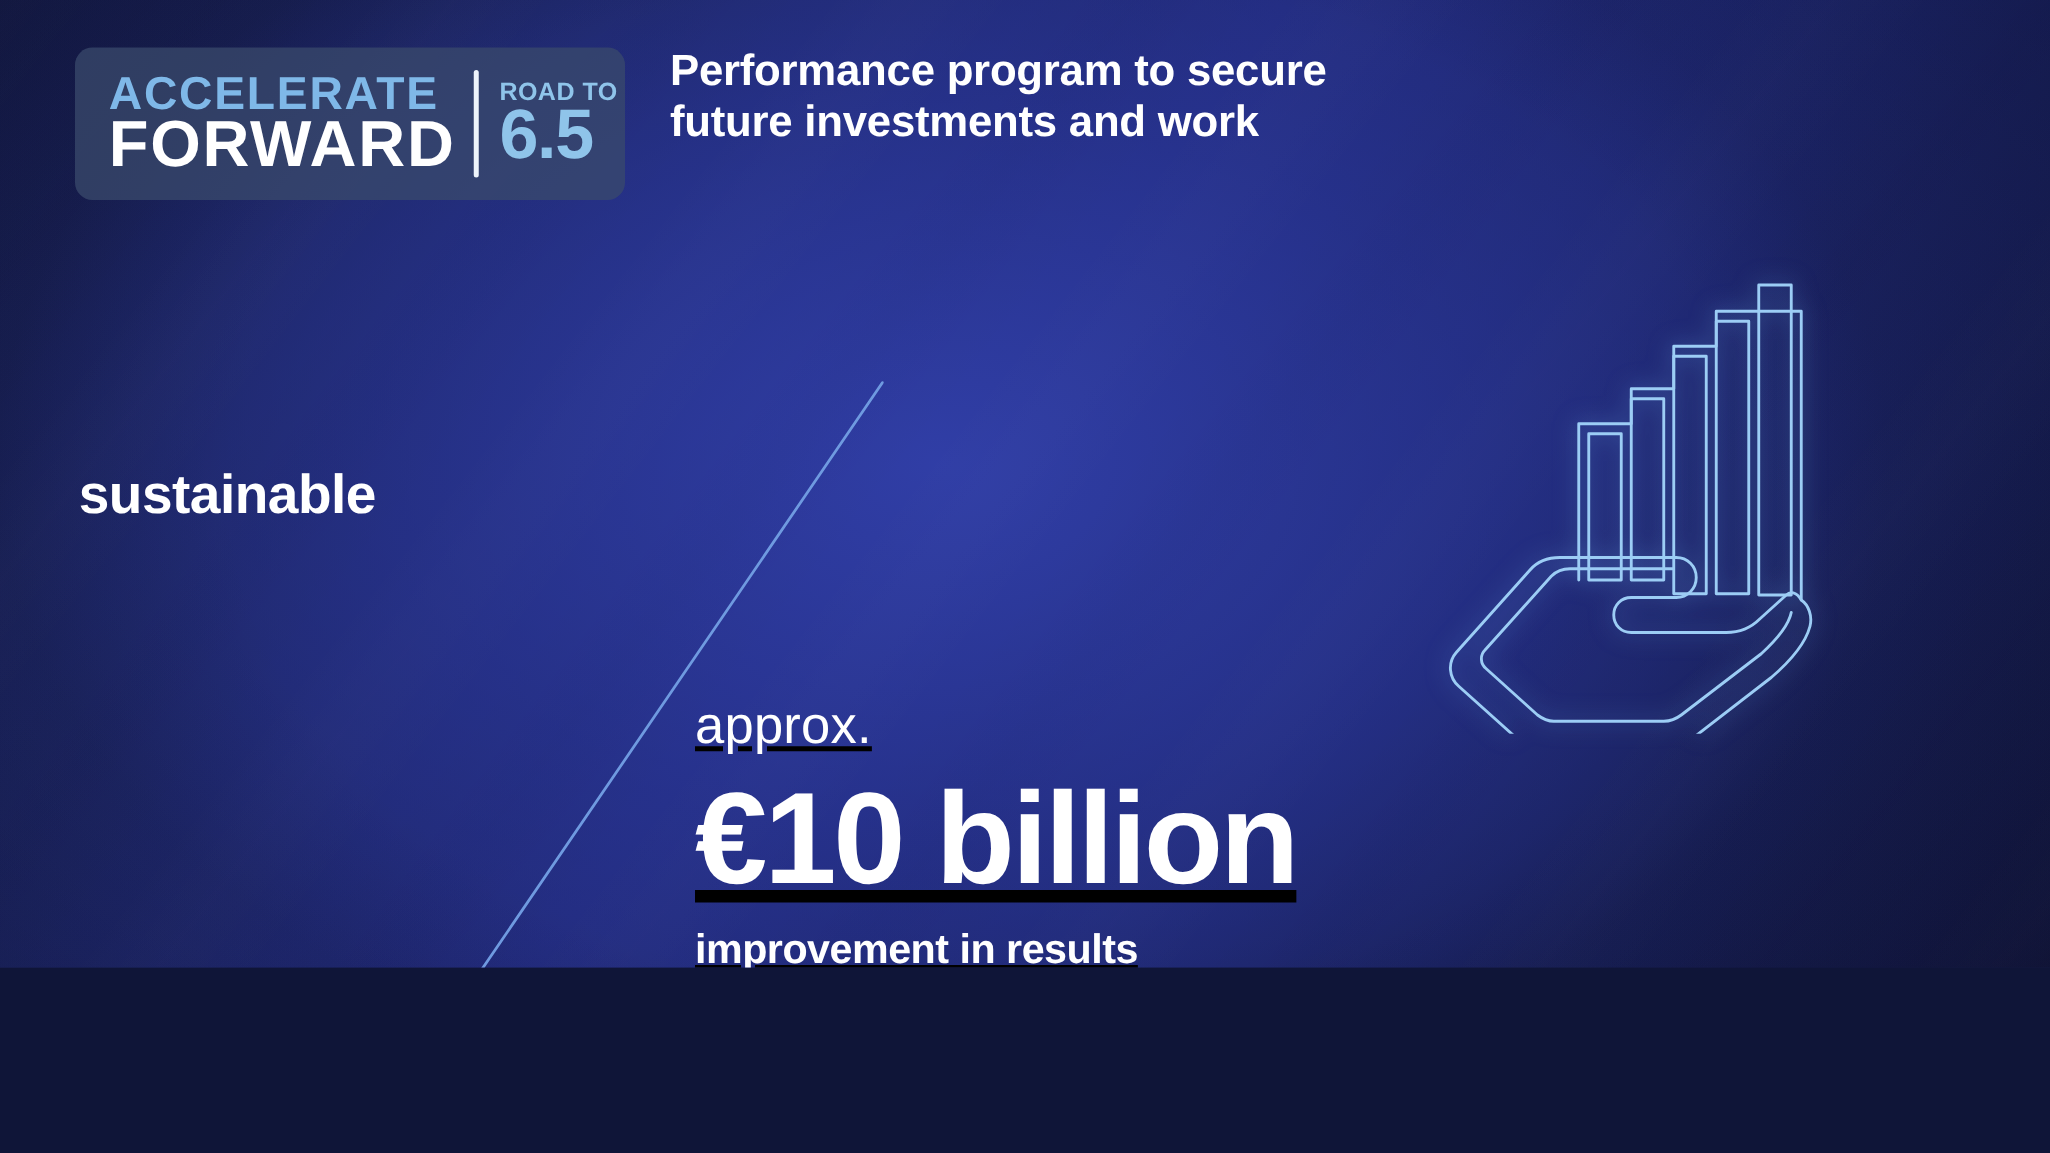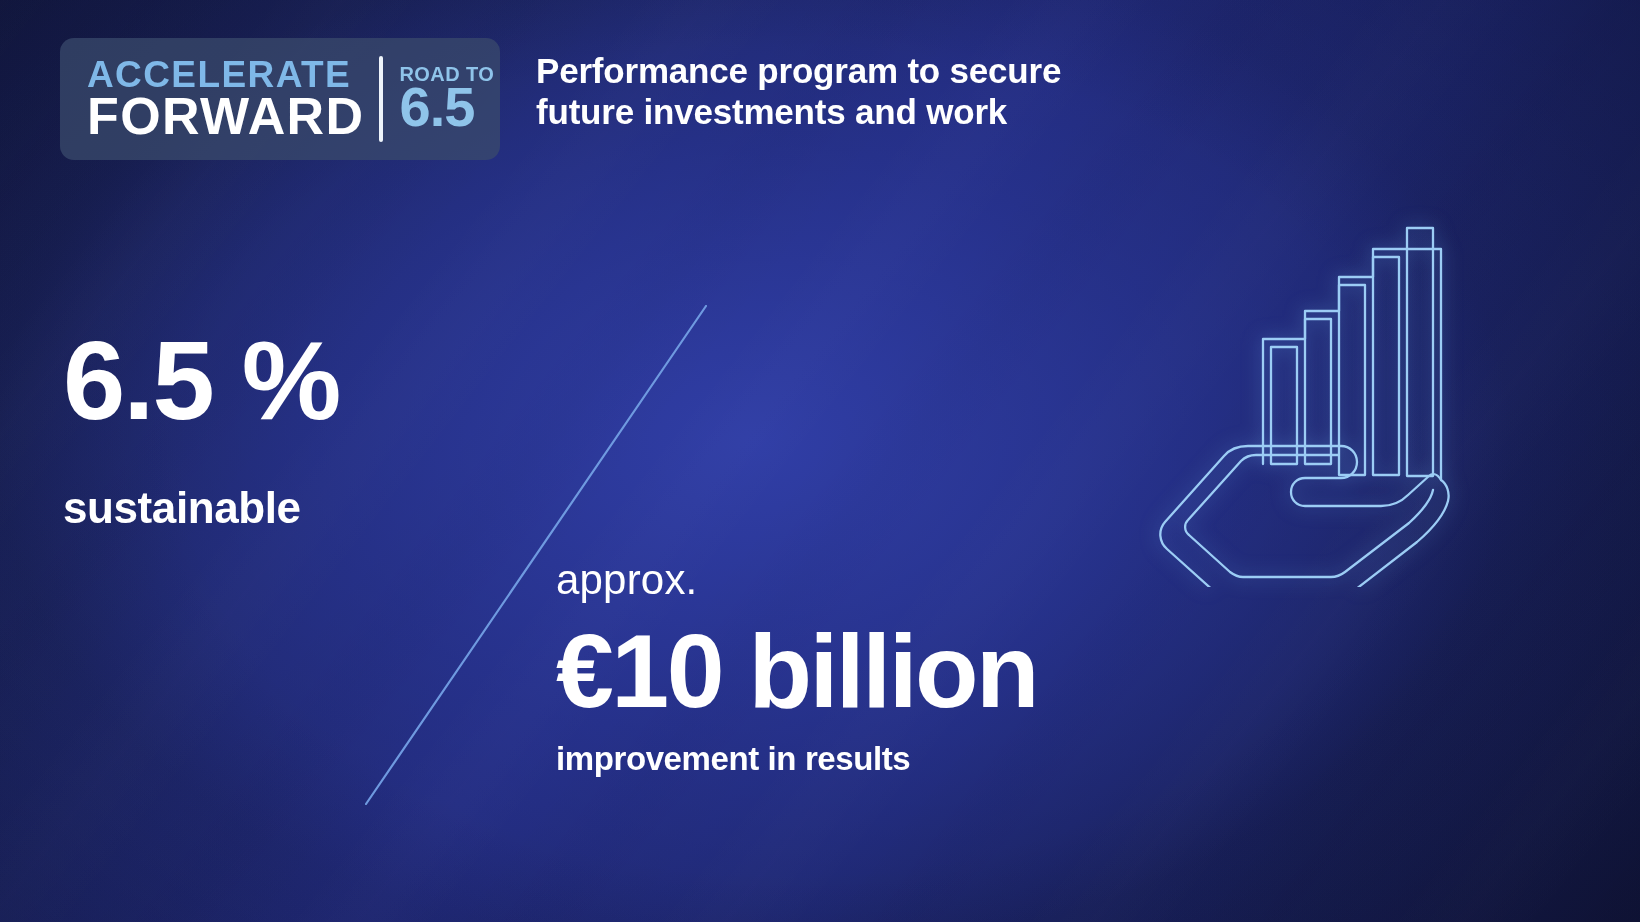--- a/index.html
+++ b/index.html
@@ -5,21 +5,21 @@
   * { margin:0; padding:0; box-sizing:border-box; }
   html, body {
     width:1640px; height:922px;
     background:#0f1538;
     font-family:"Liberation Sans", sans-serif;
     overflow:hidden;
   }
 
   #slide {
     position:relative;
-    width:1640px; height:922px;
+    width:1640px; height:774px;
     overflow:hidden;
     background:
       
       radial-gradient(ellipse 1050px 720px at 46% 48%, rgba(49,63,168,0.95) 0%, rgba(40,52,146,0.65) 42%, rgba(26,34,95,0.12) 72%, rgba(20,26,74,0) 100%),
       
       linear-gradient(128deg, #151b48 0%, #1d2663 22%, #232c80 46%, #1e2770 64%, #171e54 84%, #13173f 100%);
   }
 
   
   #bg-stripes {
@@ -81,21 +81,21 @@
   #logo-65 {
     display:block;
     font-size:56px; font-weight:bold;
     color:#8fc4ea;
     letter-spacing:-1px;
     margin-top:-2px;
   }
 
   
   #headline {
-    position:absolute; left:536px; top:50px;
+    position:absolute; left:536px; top:36px;
     width:730px;
     font-size:35px; font-weight:bold;
     line-height:1.18;
     color:#ffffff;
     letter-spacing:-0.2px;
   }
   #headline span { display:block; }
 
   
   #objectives-label {
@@ -125,21 +125,21 @@
   #stat-left-desc {
     margin-top:8px;
     font-size:44px; font-weight:bold;
     line-height:1.17;
     color:#ffffff;
     letter-spacing:-0.4px;
   }
   #stat-left-desc span { display:block;margin-top:45px; }
 
   
-  #stat-right { position:absolute; left:556px; top:558px; width:700px; }
+  #stat-right { position:absolute; left:556px; top:558px; width:700px;text-decoration:underline; }
   #stat-right-approx {
     font-size:42px; font-weight:300;
     color:#ffffff;
     line-height:1.05;
     letter-spacing:0.2px;
   }
   #stat-right-value {
     margin-top:16px;
     font-size:104px; font-weight:bold;
     color:#ffffff;
@@ -186,21 +186,20 @@
     <span>Performance program to secure</span>
     <span>future investments and work</span>
   </div>
 
 
   <svg id="divider-line" viewBox="0 0 342 500">
     <line x1="341" y1="1" x2="1" y2="499" stroke="#6f9ae0" stroke-width="2.2" stroke-linecap="round"></line>
   </svg>
 
   <div id="stat-left">
-    <div id="stat-left-value">6.5 %</div>
     <div id="stat-left-desc">
       <span>sustainable</span>
     </div>
   </div>
 
   <div id="stat-right">
     <div id="stat-right-approx">approx.</div>
     <div id="stat-right-value">€10 billion</div>
     <div id="stat-right-desc">improvement in results</div>
   </div>

